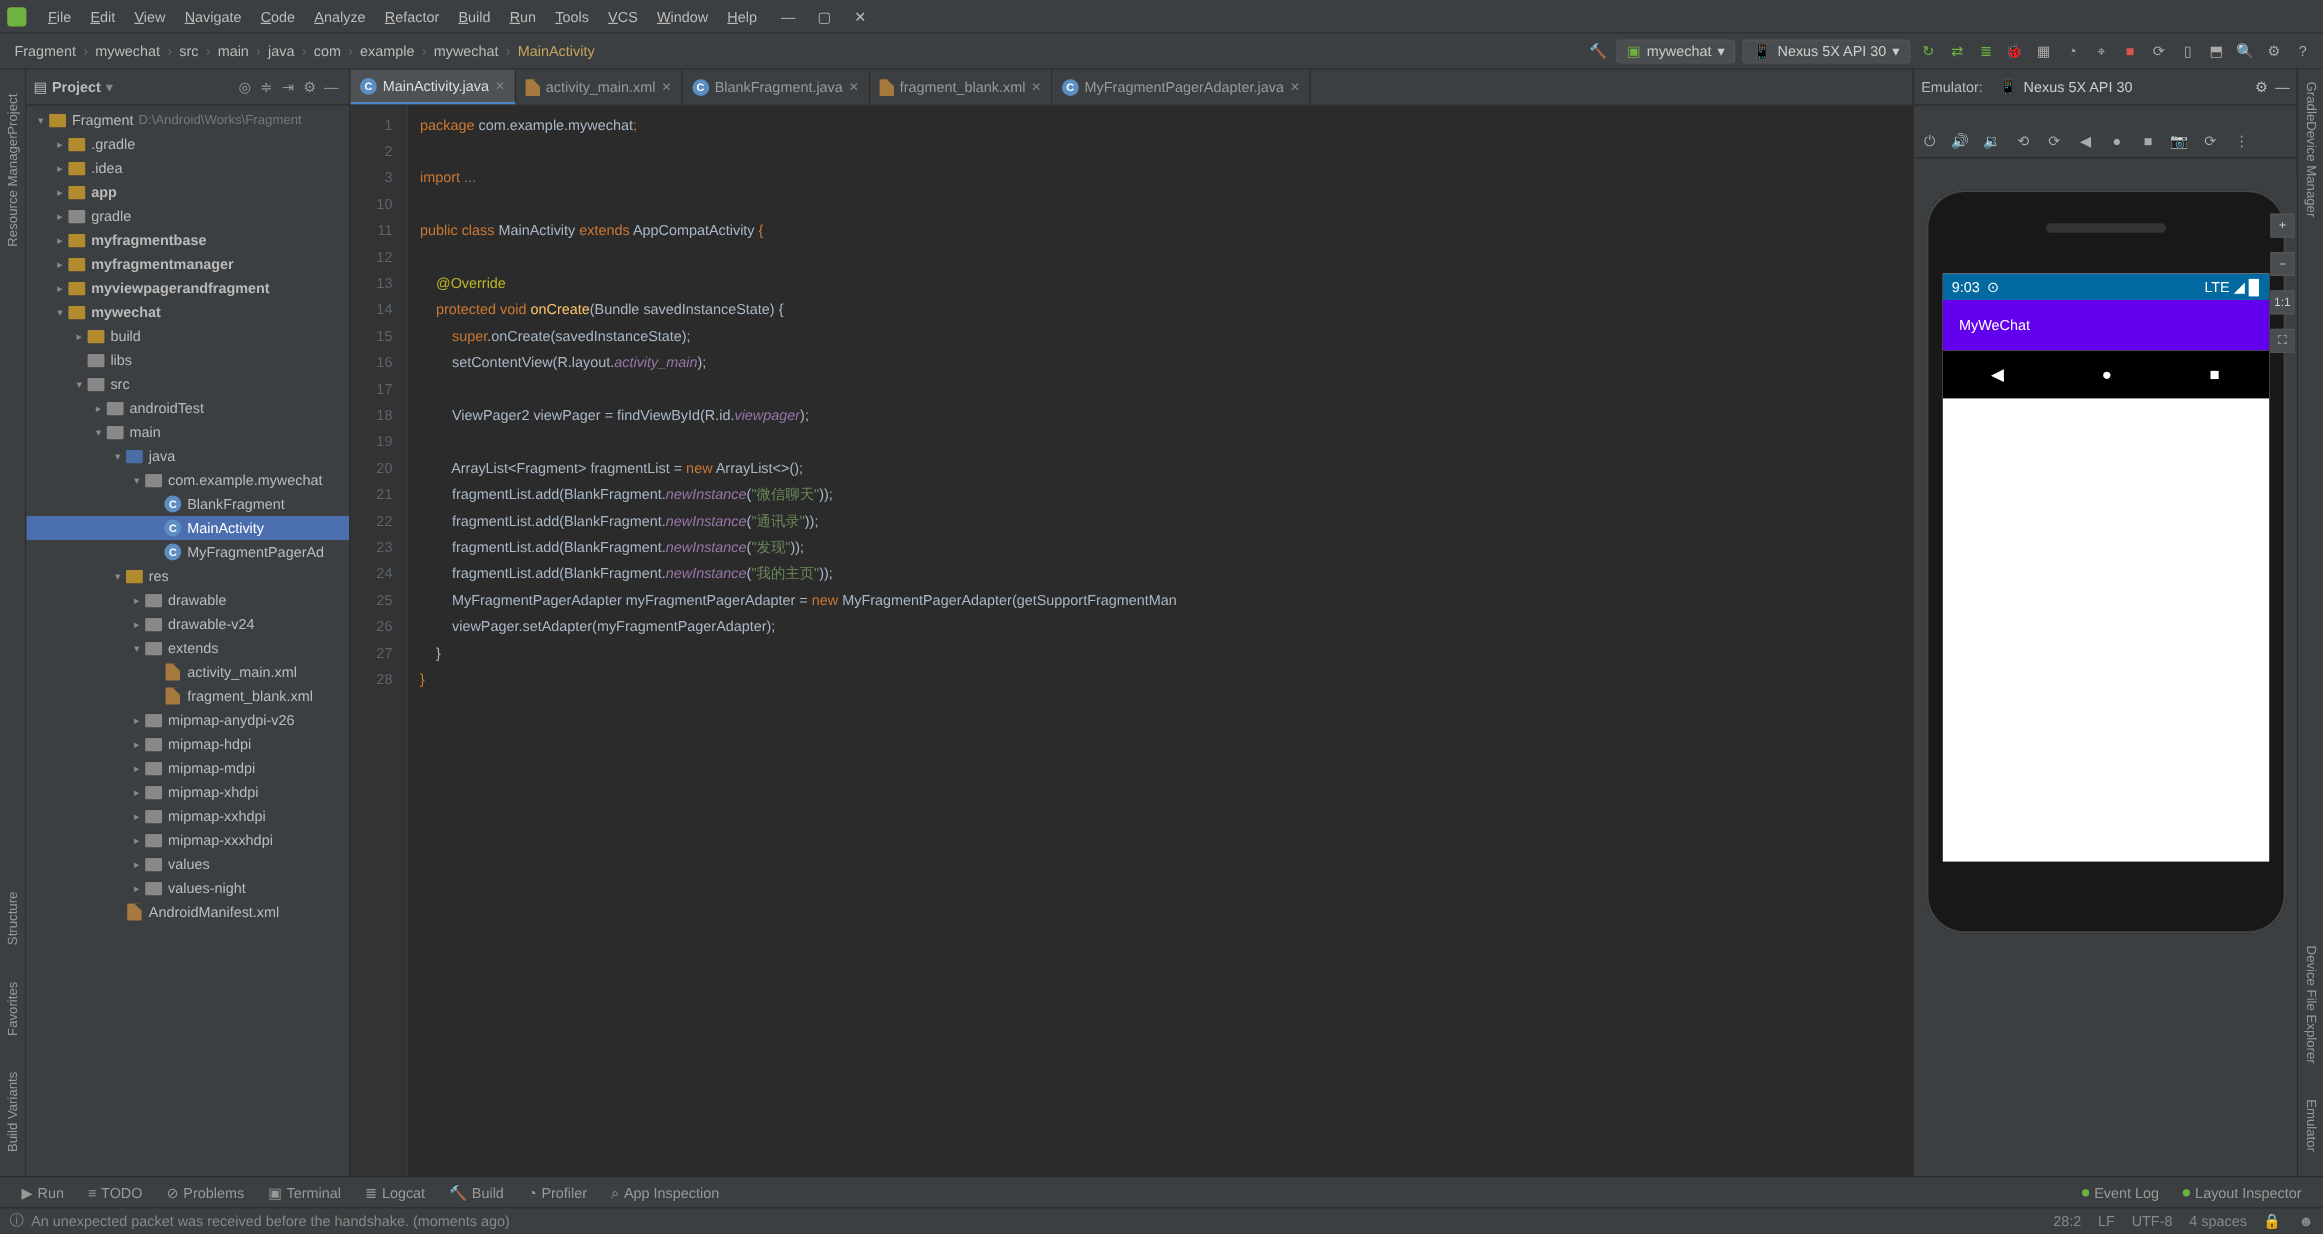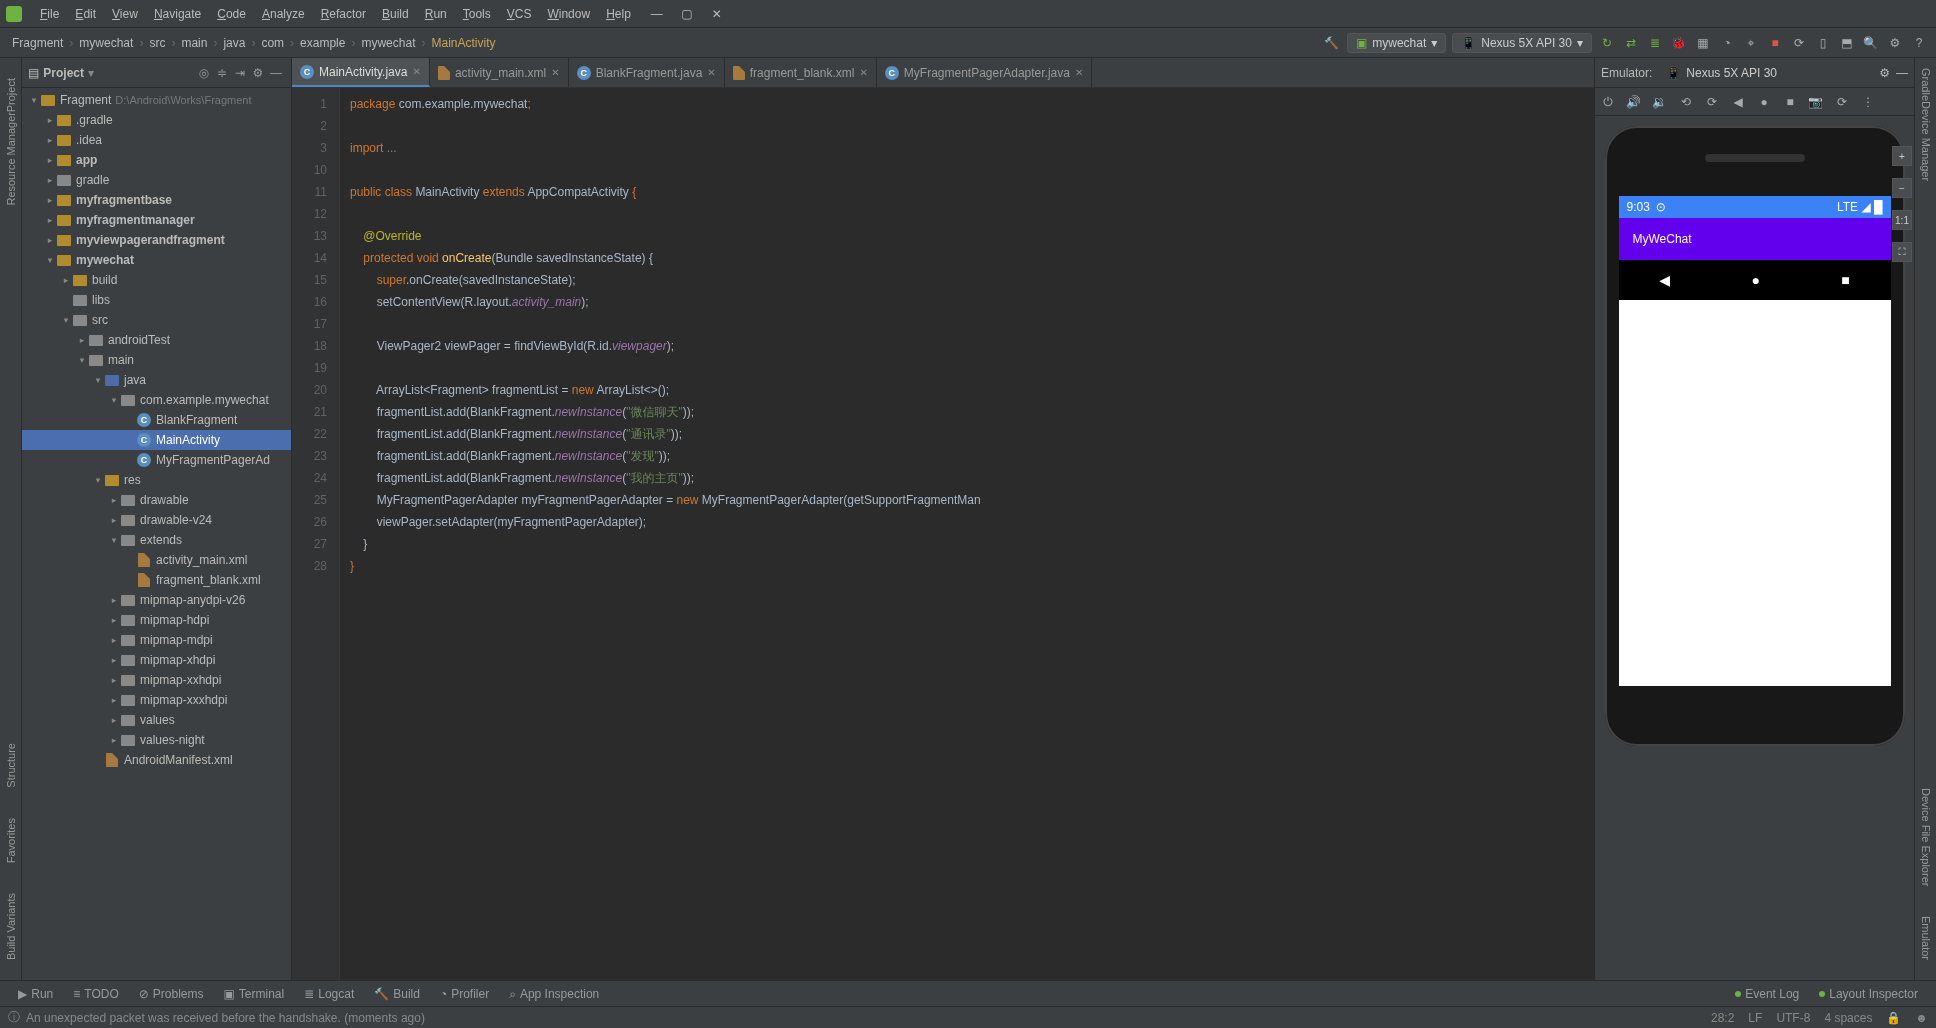--- a/index.html
+++ b/index.html
@@ -69,29 +69,29 @@
 .code { flex: 1; padding: 5px 0 5px 10px; font-family: "Consolas","JetBrains Mono",monospace; font-size: 13px; line-height: 22px; white-space: pre; color:#a9b7c6; overflow:hidden; background:#2b2b2b; }
 .kw { color: #cc7832; }
 .str { color: #6a8759; }
 .ann { color: #bbb529; }
 .fld { color: #9876aa; font-style: italic; }
 .com { color: #808080; }
 .cls { color: #a9b7c6; }
 .mth { color: #ffc66d; }
 
 
-.emupanel { width: 320px; background: #3c3f41; border-left: 1px solid #2b2b2b; display: flex; flex-direction: column; }
+.emupanel { width: 320px; background: #3c3f41; border-left: 1px solid #2b2b2b; display: flex; flex-direction: column; gap: 16px; }
 .emuhead { height: 30px; display: flex; align-items: center; padding: 0 6px; border-bottom: 1px solid #2b2b2b; gap:6px; }
 .emuhead .sp { flex:1; }
 .emutools { height: 28px; display: flex; align-items: center; padding: 0 4px; gap: 8px; border-bottom: 1px solid #2b2b2b; }
 .emubody { flex: 1; display: flex; align-items: flex-start; justify-content: center; padding: 10px 0; background:#3c3f41; position:relative; }
 .phone { width: 300px; height: 620px; background: #181818; border-radius: 32px; padding: 70px 14px 60px 14px; position: relative; box-shadow: inset 0 0 0 2px #444; }
 .speaker { position:absolute; top:28px; left:50%; transform:translateX(-50%); width:100px; height:8px; background:#333; border-radius:4px; }
 .screen { width: 100%; height: 100%; background: #fff; display: flex; flex-direction: column; overflow:hidden; }
-.statusbar { height: 22px; background: #3b82f6; display: flex; align-items: center; padding: 0 8px; color: #fff; font-size: 11px; }
+.statusbar { height: 22px; background: #0369a1; display: flex; align-items: center; padding: 0 8px; color: #fff; font-size: 11px; }
 .statusbar .sp2 { flex:1; }
 .appbar { height: 42px; background: #6200ee; color: #fff; display: flex; align-items: center; padding: 0 14px; font-size: 16px; font-weight: 500; }
 .appcontent { flex: 1; background: #fafafa; display: flex; align-items: center; justify-content: center; color: #aaa; font-size: 22px; }
 .navbar-phone { height: 40px; background: #000; display: flex; align-items:center; justify-content:space-around; }
 .navbtn { color:#fff; font-size:14px; }
 .emuright { position:absolute; right:2px; top:30px; display:flex; flex-direction:column; gap:12px; }
 .emurb { width:20px; height:20px; background:#4a4d4f; border:1px solid #555; color:#ccc; display:flex; align-items:center; justify-content:center; font-size:10px; cursor:pointer; }
 
 
 .bottombar { height: 26px; background: #3c3f41; display: flex; align-items: center; padding: 0 8px; border-top: 1px solid #2b2b2b; }

